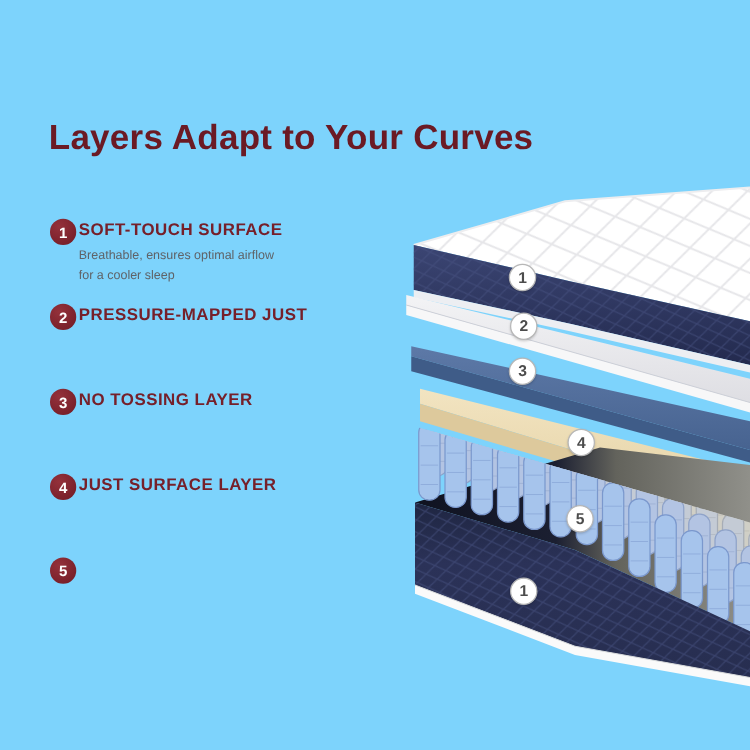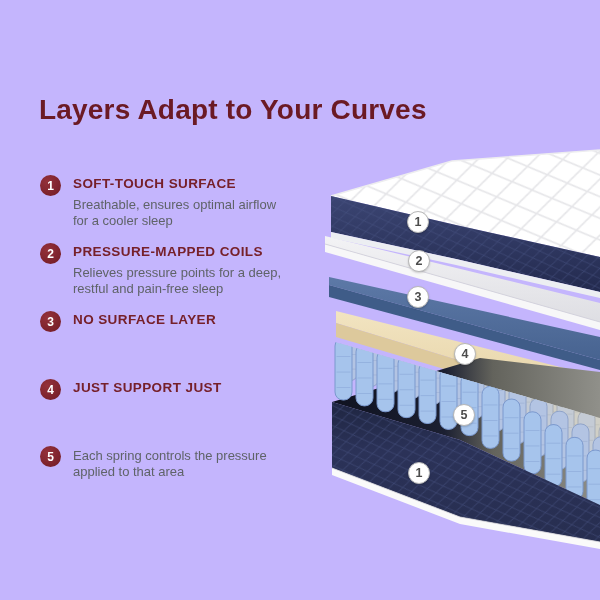--- a/index.html
+++ b/index.html
@@ -1,29 +1,29 @@
 <!DOCTYPE html>
 <html><head>
 <meta charset="utf-8">
 <style>
   html,body{margin:0;padding:0;}
   body{font-family:"Liberation Sans",sans-serif;background:#ffffff;}
-  .stage{position:relative;width:600px;height:600px;background:#c4b5fd;overflow:hidden;}
+  .stage{position:relative;width:600px;height:600px;background:#7dd3fc;overflow:hidden;}
 
   .title{position:absolute;left:39px;top:94px;margin:0;font-size:28px;font-weight:700;
          color:#6b1a24;letter-spacing:.2px;}
 
   .item{position:absolute;left:40px;display:flex;align-items:flex-start;width:300px;}
   .item .num-badge{flex:0 0 auto;width:21px;height:21px;border-radius:50%;
       background:radial-gradient(circle at 35% 30%, #94313b, #701a24);
       color:#ffffff;font-size:12px;font-weight:700;display:flex;align-items:center;
       justify-content:center;margin-top:1px;}
-  .item .texts{margin-left:12px;}
+  .item .texts{margin-left:2px;}
   .item .heading{font-size:13.5px;font-weight:700;color:#76202a;letter-spacing:.4px;line-height:20px;}
-  .item .body{font-size:13px;color:#5f6368;line-height:16px;margin-top:3px;
+  .item .body{font-size:10px;color:#5f6368;line-height:16px;margin-top:3px;
       max-width:250px;white-space:pre-line;}
 
   .i1{top:174px}.i2{top:242px}.i3{top:310px}.i4{top:378px}.i5{top:445px}
 
   .diagram-svg{position:absolute;left:0;top:0;width:600px;height:600px;}
 
   .dbadge{position:absolute;width:22px;height:22px;border-radius:50%;background:#ffffff;
       border:1px solid #b7b7b7;box-shadow:0 1px 2px rgba(0,0,0,.18);
       color:#4c4c4c;font-size:12.5px;font-weight:600;display:flex;align-items:center;
       justify-content:center;box-sizing:border-box;}
@@ -41,42 +41,38 @@
     <div class="num-badge">1</div>
     <div class="texts">
       <div class="heading">SOFT-TOUCH SURFACE</div>
       <div class="body">Breathable, ensures optimal airflow
 for a cooler sleep</div>
     </div>
   </div>
   <div class="item i2">
     <div class="num-badge">2</div>
     <div class="texts">
-      <div class="heading">PRESSURE-MAPPED COILS</div>
-      <div class="body">Relieves pressure points for a deep,
-restful and pain-free sleep</div>
+      <div class="heading">PRESSURE-MAPPED JUST</div>
     </div>
   </div>
   <div class="item i3">
     <div class="num-badge">3</div>
     <div class="texts">
-      <div class="heading">NO SURFACE LAYER</div>
+      <div class="heading">NO TOSSING LAYER</div>
     </div>
   </div>
   <div class="item i4">
     <div class="num-badge">4</div>
     <div class="texts">
-      <div class="heading">JUST SUPPORT JUST</div>
+      <div class="heading">JUST SURFACE LAYER</div>
     </div>
   </div>
   <div class="item i5">
     <div class="num-badge">5</div>
     <div class="texts">
-      <div class="body">Each spring controls the pressure
-applied to that area</div>
     </div>
   </div>
 
   <svg class="diagram-svg" viewBox="0 0 600 600">
     <defs>
       <pattern id="qw" width="36" height="24" patternUnits="userSpaceOnUse" patternTransform="rotate(-11)">
         <path d="M0,12 L18,0 L36,12 L18,24 Z" fill="none" stroke="#e6e6e9" stroke-width="1.6"></path>
       </pattern>
       <pattern id="qn" width="16" height="11" patternUnits="userSpaceOnUse" patternTransform="rotate(-10)">
         <path d="M0,5.5 L8,0 L16,5.5 L8,11 Z" fill="none" stroke="#49548486" stroke-width="1"></path>

